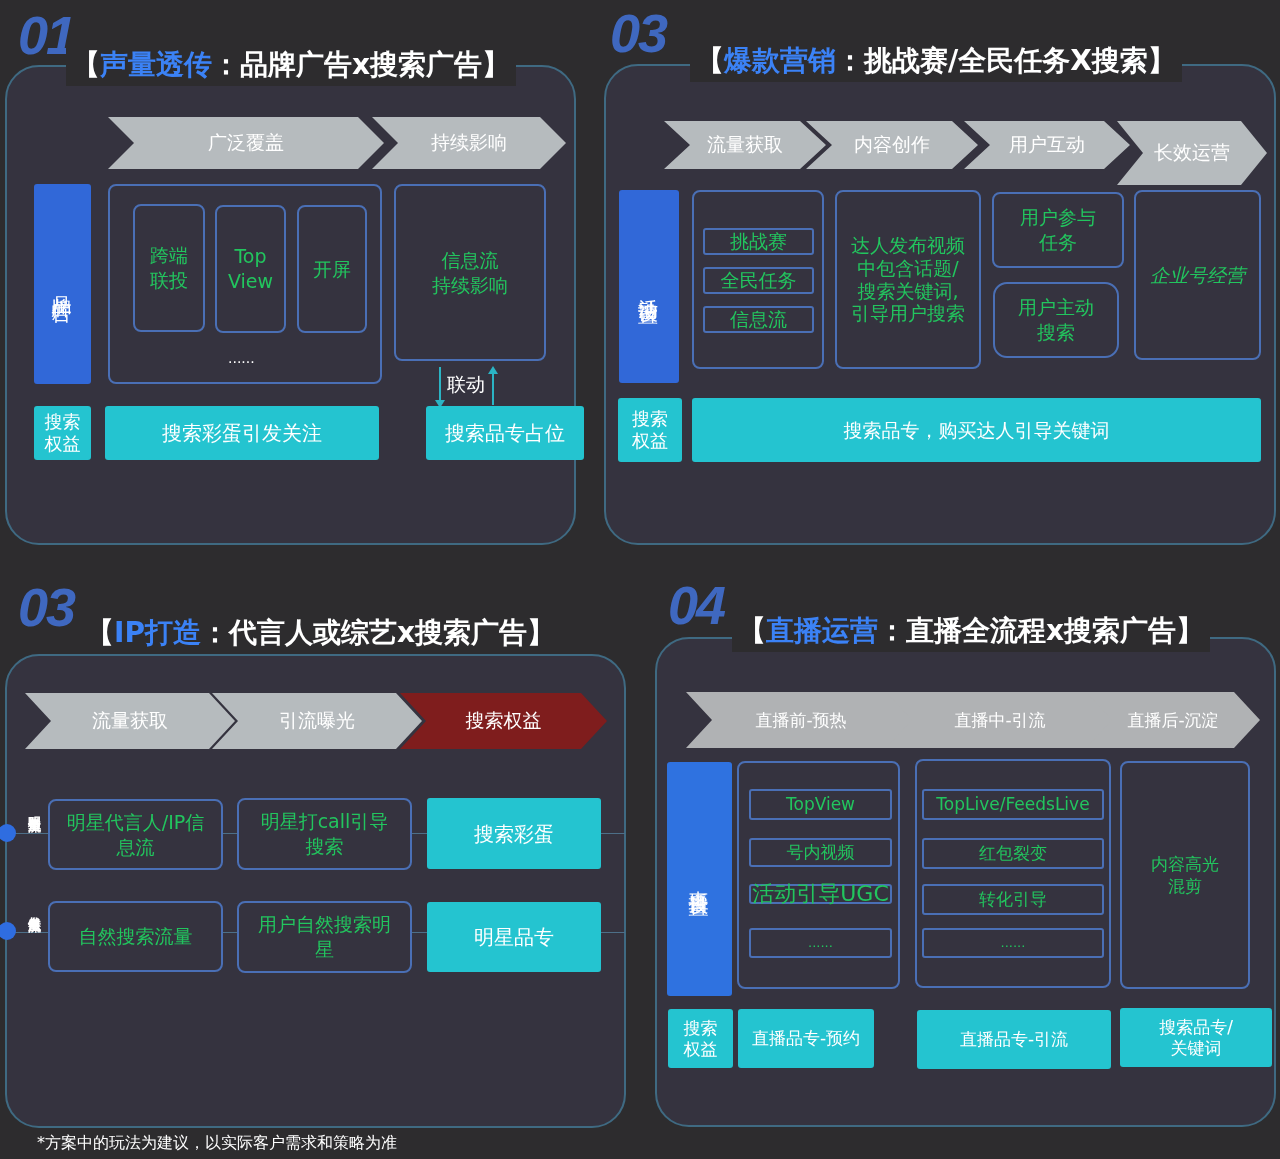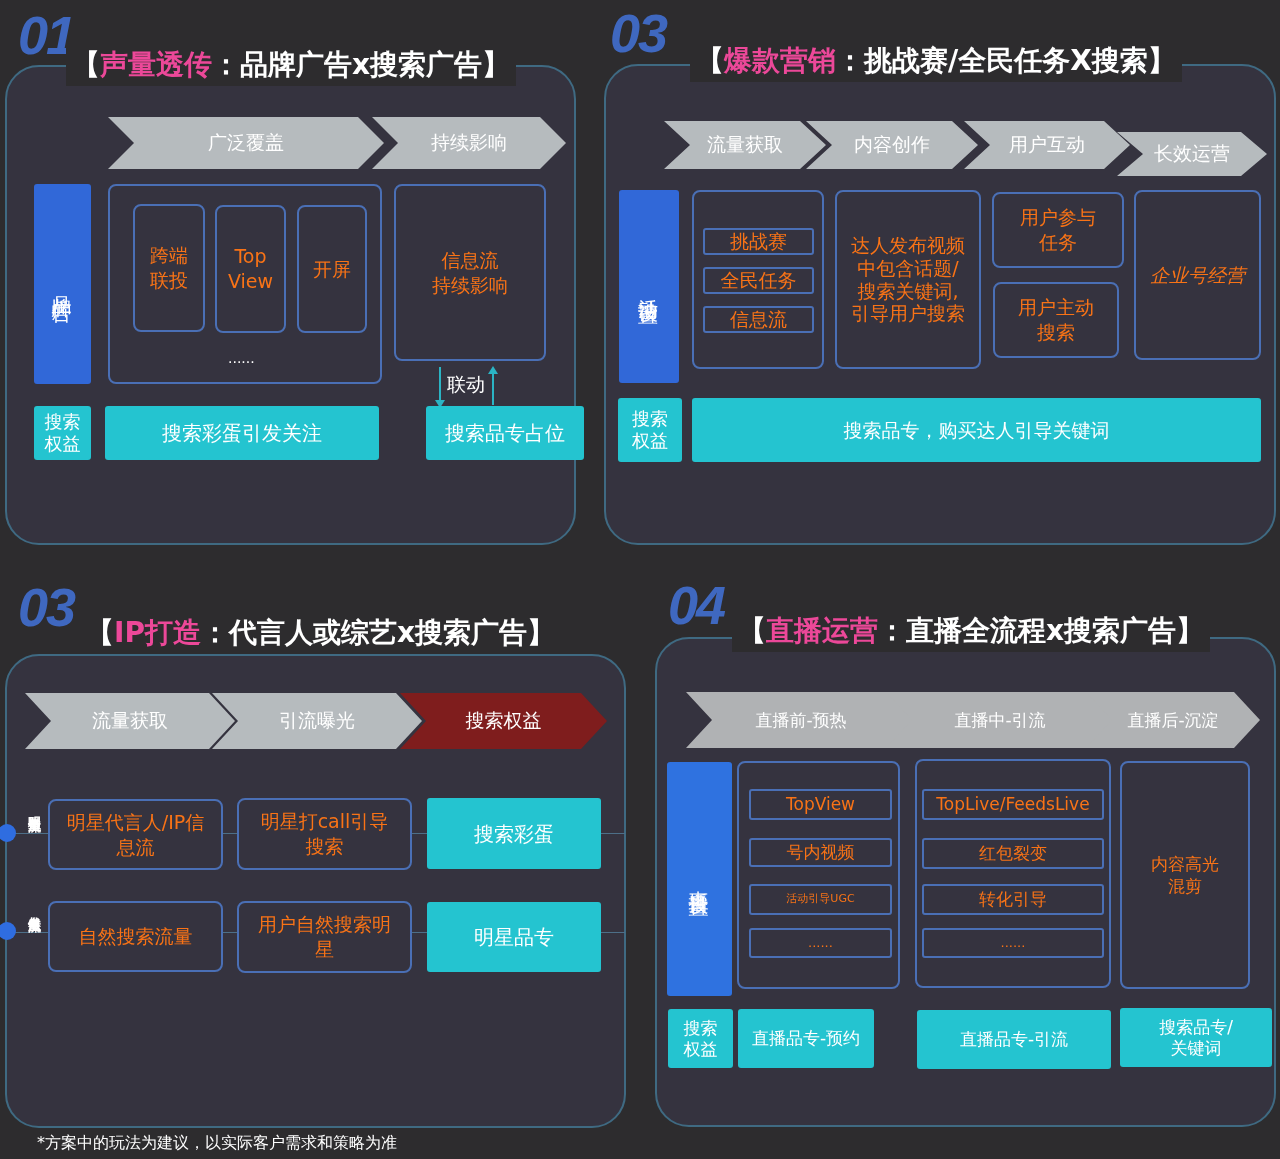--- a/index.html
+++ b/index.html
@@ -1,25 +1,25 @@
 <!DOCTYPE html>
 <html><head>
 <meta charset="utf-8">
 <style>
   * { box-sizing: border-box; margin: 0; padding: 0; }
   html, body { width: 1280px; height: 1159px; background: #2d2c2e; overflow: hidden; }
   body { position: relative; font-family: "DejaVu Sans", "Liberation Sans", sans-serif; color: #fff; }
   .panel { position: absolute; background: #35333f; border: 2px solid #3f6a82; border-radius: 34px; }
   .num { position: absolute; font-family: "Liberation Sans", sans-serif; font-weight: bold; font-style: italic; color: #3f68c0; font-size: 54px; letter-spacing: -2px; line-height: 1; }
   .title { position: absolute; background: #2d2c2e; font-weight: bold; font-size: 28px; height: 42px; line-height: 42px; padding: 0 6px; white-space: nowrap; color: #fff; }
-  .title .hl { color: #ec4899; }
+  .title .hl { color: #3b82f6; }
   .chev { position: absolute; background: #b6bbbe; color: #fff; font-size: 19px; display: flex; align-items: center; justify-content: center; clip-path: polygon(0 0, calc(100% - 26px) 0, 100% 50%, calc(100% - 26px) 100%, 0 100%, 26px 50%); }
   .chev.cyan { background: #7f1d1d; }
   .bluebar { position: absolute; background: #3168d8; border-radius: 3px; color: #fff; font-size: 20px; display: flex; align-items: center; justify-content: center; writing-mode: vertical-rl; text-orientation: upright; letter-spacing: 2px; }
-  .box { position: absolute; border: 2px solid #4a6fb5; border-radius: 8px; color: #f97316; font-size: 19px; display: flex; align-items: center; justify-content: center; text-align: center; line-height: 1.3; }
+  .box { position: absolute; border: 2px solid #4a6fb5; border-radius: 8px; color: #22c55e; font-size: 19px; display: flex; align-items: center; justify-content: center; text-align: center; line-height: 1.3; }
   .box.thin { border-radius: 3px; font-size: 19px; }
   .cyanbox { position: absolute; background: #24c4d0; border-radius: 3px; color: #fff; font-size: 20px; display: flex; align-items: center; justify-content: center; text-align: center; line-height: 1.2; }
   .cyanbox.small { font-size: 18px; }
   .vlabel { position: absolute; writing-mode: vertical-rl; text-orientation: upright; font-size: 13px; color: #fff; font-weight: bold; letter-spacing: 1px; }
   .dot { position: absolute; width: 18px; height: 18px; border-radius: 50%; background: #2f6de0; }
   .hline { position: absolute; height: 1px; background: #4d6f88; }
   .vline { position: absolute; width: 2px; background: #3f6a82; }
   .footnote { position: absolute; font-size: 16px; color: #fff; }
   .arrow-v { position: absolute; width: 2px; background: #2bb4c4; }
   .arrow-head-down { position: absolute; width: 0; height: 0; border-left: 5px solid transparent; border-right: 5px solid transparent; border-top: 8px solid #2bb4c4; }
@@ -64,34 +64,34 @@
 <div class="cyanbox" style="left:394px; top:406px; width:158px; height:54px;margin-left:32px;">搜索品专占位</div>
 
 <div class="panel" style="left:604px; top:64px; width:672px; height:481px;"></div>
 <div class="num" style="left:610px; top:6px;">03</div>
 <div class="title" style="left:690px; top:40px;">
   <span>【</span><span class="hl">爆款营销</span><span>：挑战赛/全民任务X搜索】</span>
 </div>
 <div class="chev" style="left:664px; top:121px; width:162px; height:48px;">流量获取</div>
 <div class="chev" style="left:806px; top:121px; width:172px; height:48px;">内容创作</div>
 <div class="chev" style="left:964px; top:121px; width:166px; height:48px;">用户互动</div>
-<div class="chev" style="left:1117px; top:132px; width:150px; height:44px;">长效运营</div>
+<div class="chev" style="left:1117px; top:121px; width:150px; height:64px;">长效运营</div>
 
 <div class="bluebar" style="left:619px; top:190px; width:60px; height:193px;">活动设置</div>
 <div class="box" style="left:692px; top:190px; width:132px; height:179px;"></div>
 <div class="box thin" style="left:703px; top:228px; width:111px; height:27px;">挑战赛</div>
 <div class="box thin" style="left:703px; top:267px; width:111px; height:27px;">全民任务</div>
 <div class="box thin" style="left:703px; top:306px; width:111px; height:27px;">信息流</div>
 <div class="box pre" style="left:835px; top:190px; width:146px; height:179px; line-height:1.2;">达人发布视频
 中包含话题/
 搜索关键词,
 引导用户搜索</div>
 <div class="box pre" style="left:992px; top:192px; width:132px; height:76px;">用户参与
 任务</div>
-<div class="box pre" style="left:993px; top:282px; width:126px; height:76px;">用户主动
+<div class="box pre" style="left:993px; top:282px; width:126px; height:76px;border-radius:14px;">用户主动
 搜索</div>
 <div class="box" style="left:1134px; top:190px; width:127px; height:170px;font-style:italic;">企业号经营</div>
 
 <div class="cyanbox small pre" style="left:618px; top:398px; width:64px; height:64px;">搜索
 权益</div>
 <div class="cyanbox" style="left:692px; top:398px; width:569px; height:64px; font-size:19px;">搜索品专，购买达人引导关键词</div>
 
 <div class="panel" style="left:5px; top:654px; width:621px; height:474px;"></div>
 <div class="num" style="left:18px; top:580px;">03</div>
 <div class="title" style="left:80px; top:612px;">
@@ -126,21 +126,21 @@
   <span>【</span><span class="hl">直播运营</span><span>：直播全流程x搜索广告】</span>
 </div>
 <div class="chev" style="left:686px; top:692px; width:230px; height:56px; font-size:17px; background:#b0b2b4;">直播前-预热</div>
 <div class="chev" style="left:886px; top:692px; width:228px; height:56px; font-size:17px; background:#b0b2b4;">直播中-引流</div>
 <div class="chev" style="left:1086px; top:692px; width:174px; height:56px; font-size:17px; background:#b0b2b4;">直播后-沉淀</div>
 
 <div class="bluebar" style="left:667px; top:762px; width:65px; height:234px; background:#2f72e0;">直播设置</div>
 <div class="box" style="left:737px; top:761px; width:163px; height:228px;"></div>
 <div class="box thin" style="left:749px; top:789px; width:143px; height:31px; font-size:17px;">TopView</div>
 <div class="box thin" style="left:749px; top:838px; width:143px; height:29px; font-size:17px;">号内视频</div>
-<div class="box thin" style="left:749px; top:884px; width:143px; height:31px; font-size:11px;">活动引导UGC</div>
+<div class="box thin" style="left:749px; top:884px; width:143px; height:20px; font-size:22px;">活动引导UGC</div>
 <div class="box thin" style="left:749px; top:928px; width:143px; height:30px; font-size:13px;">......</div>
 
 <div class="box" style="left:915px; top:759px; width:196px; height:229px;"></div>
 <div class="box thin" style="left:922px; top:789px; width:182px; height:31px; font-size:17px;">TopLive/FeedsLive</div>
 <div class="box thin" style="left:922px; top:838px; width:182px; height:31px; font-size:17px;">红包裂变</div>
 <div class="box thin" style="left:922px; top:884px; width:182px; height:31px; font-size:17px;">转化引导</div>
 <div class="box thin" style="left:922px; top:928px; width:182px; height:30px; font-size:13px;">......</div>
 
 <div class="box pre" style="left:1120px; top:761px; width:130px; height:228px; font-size:17px;">内容高光
 混剪</div>

